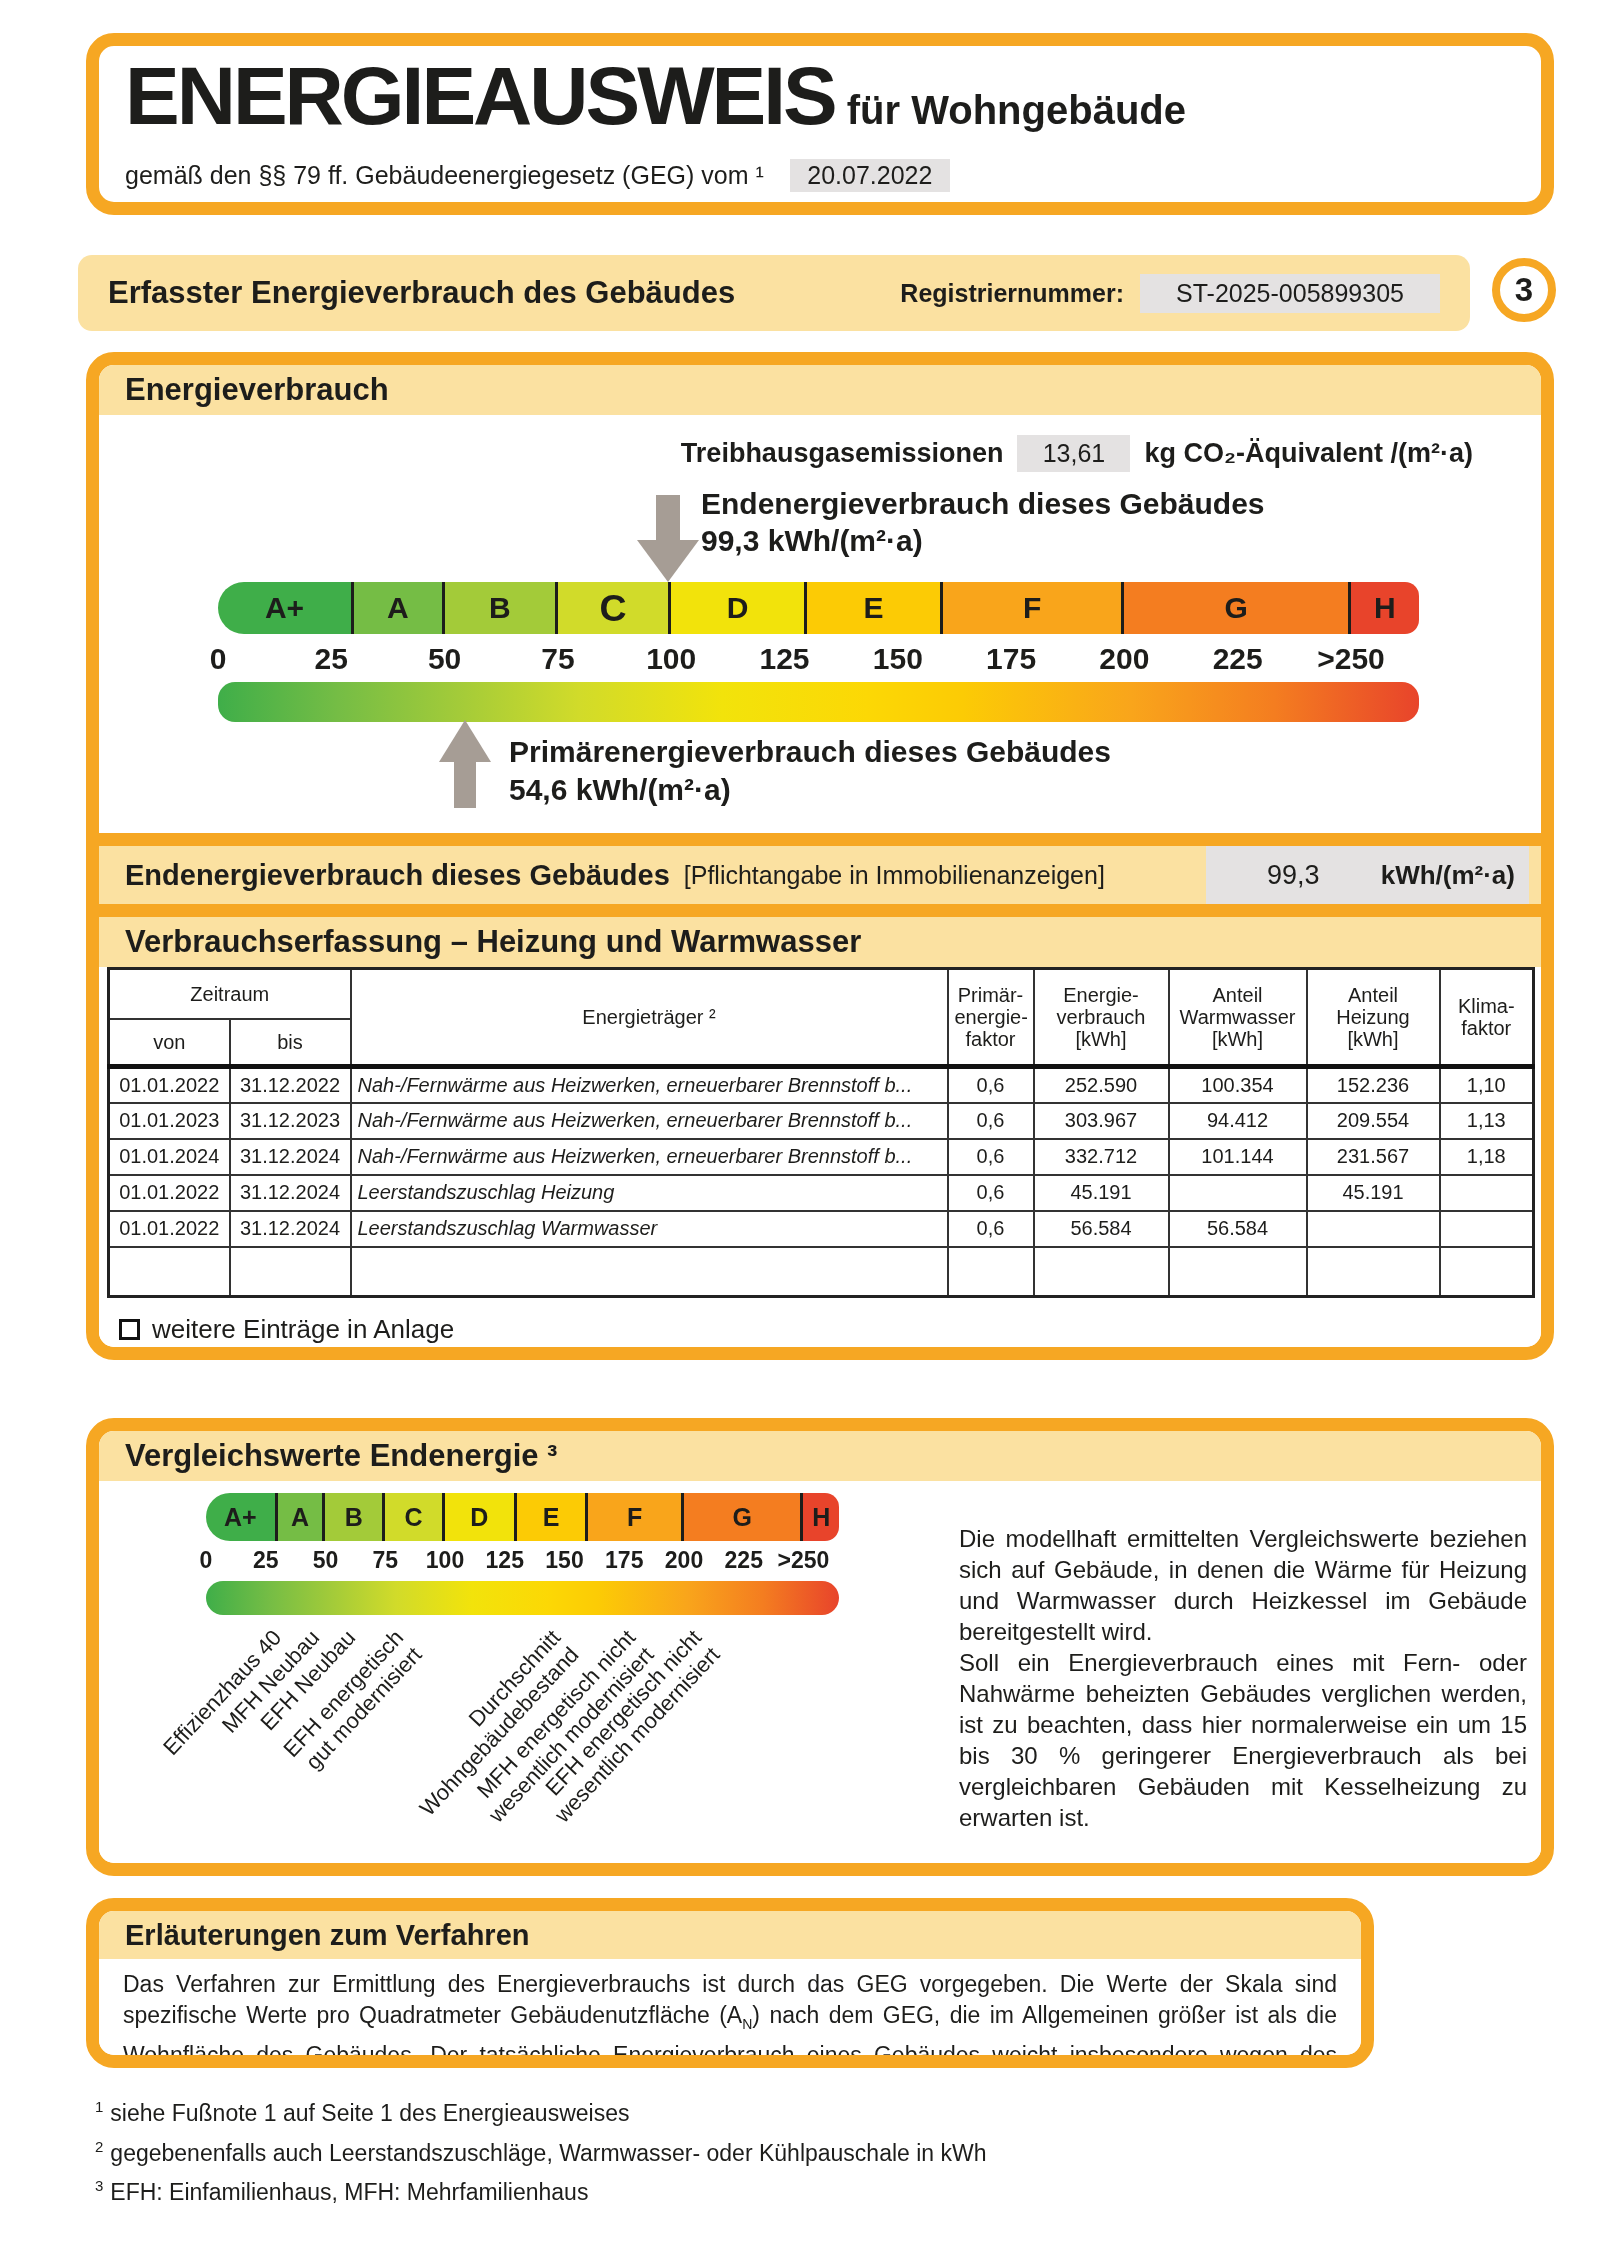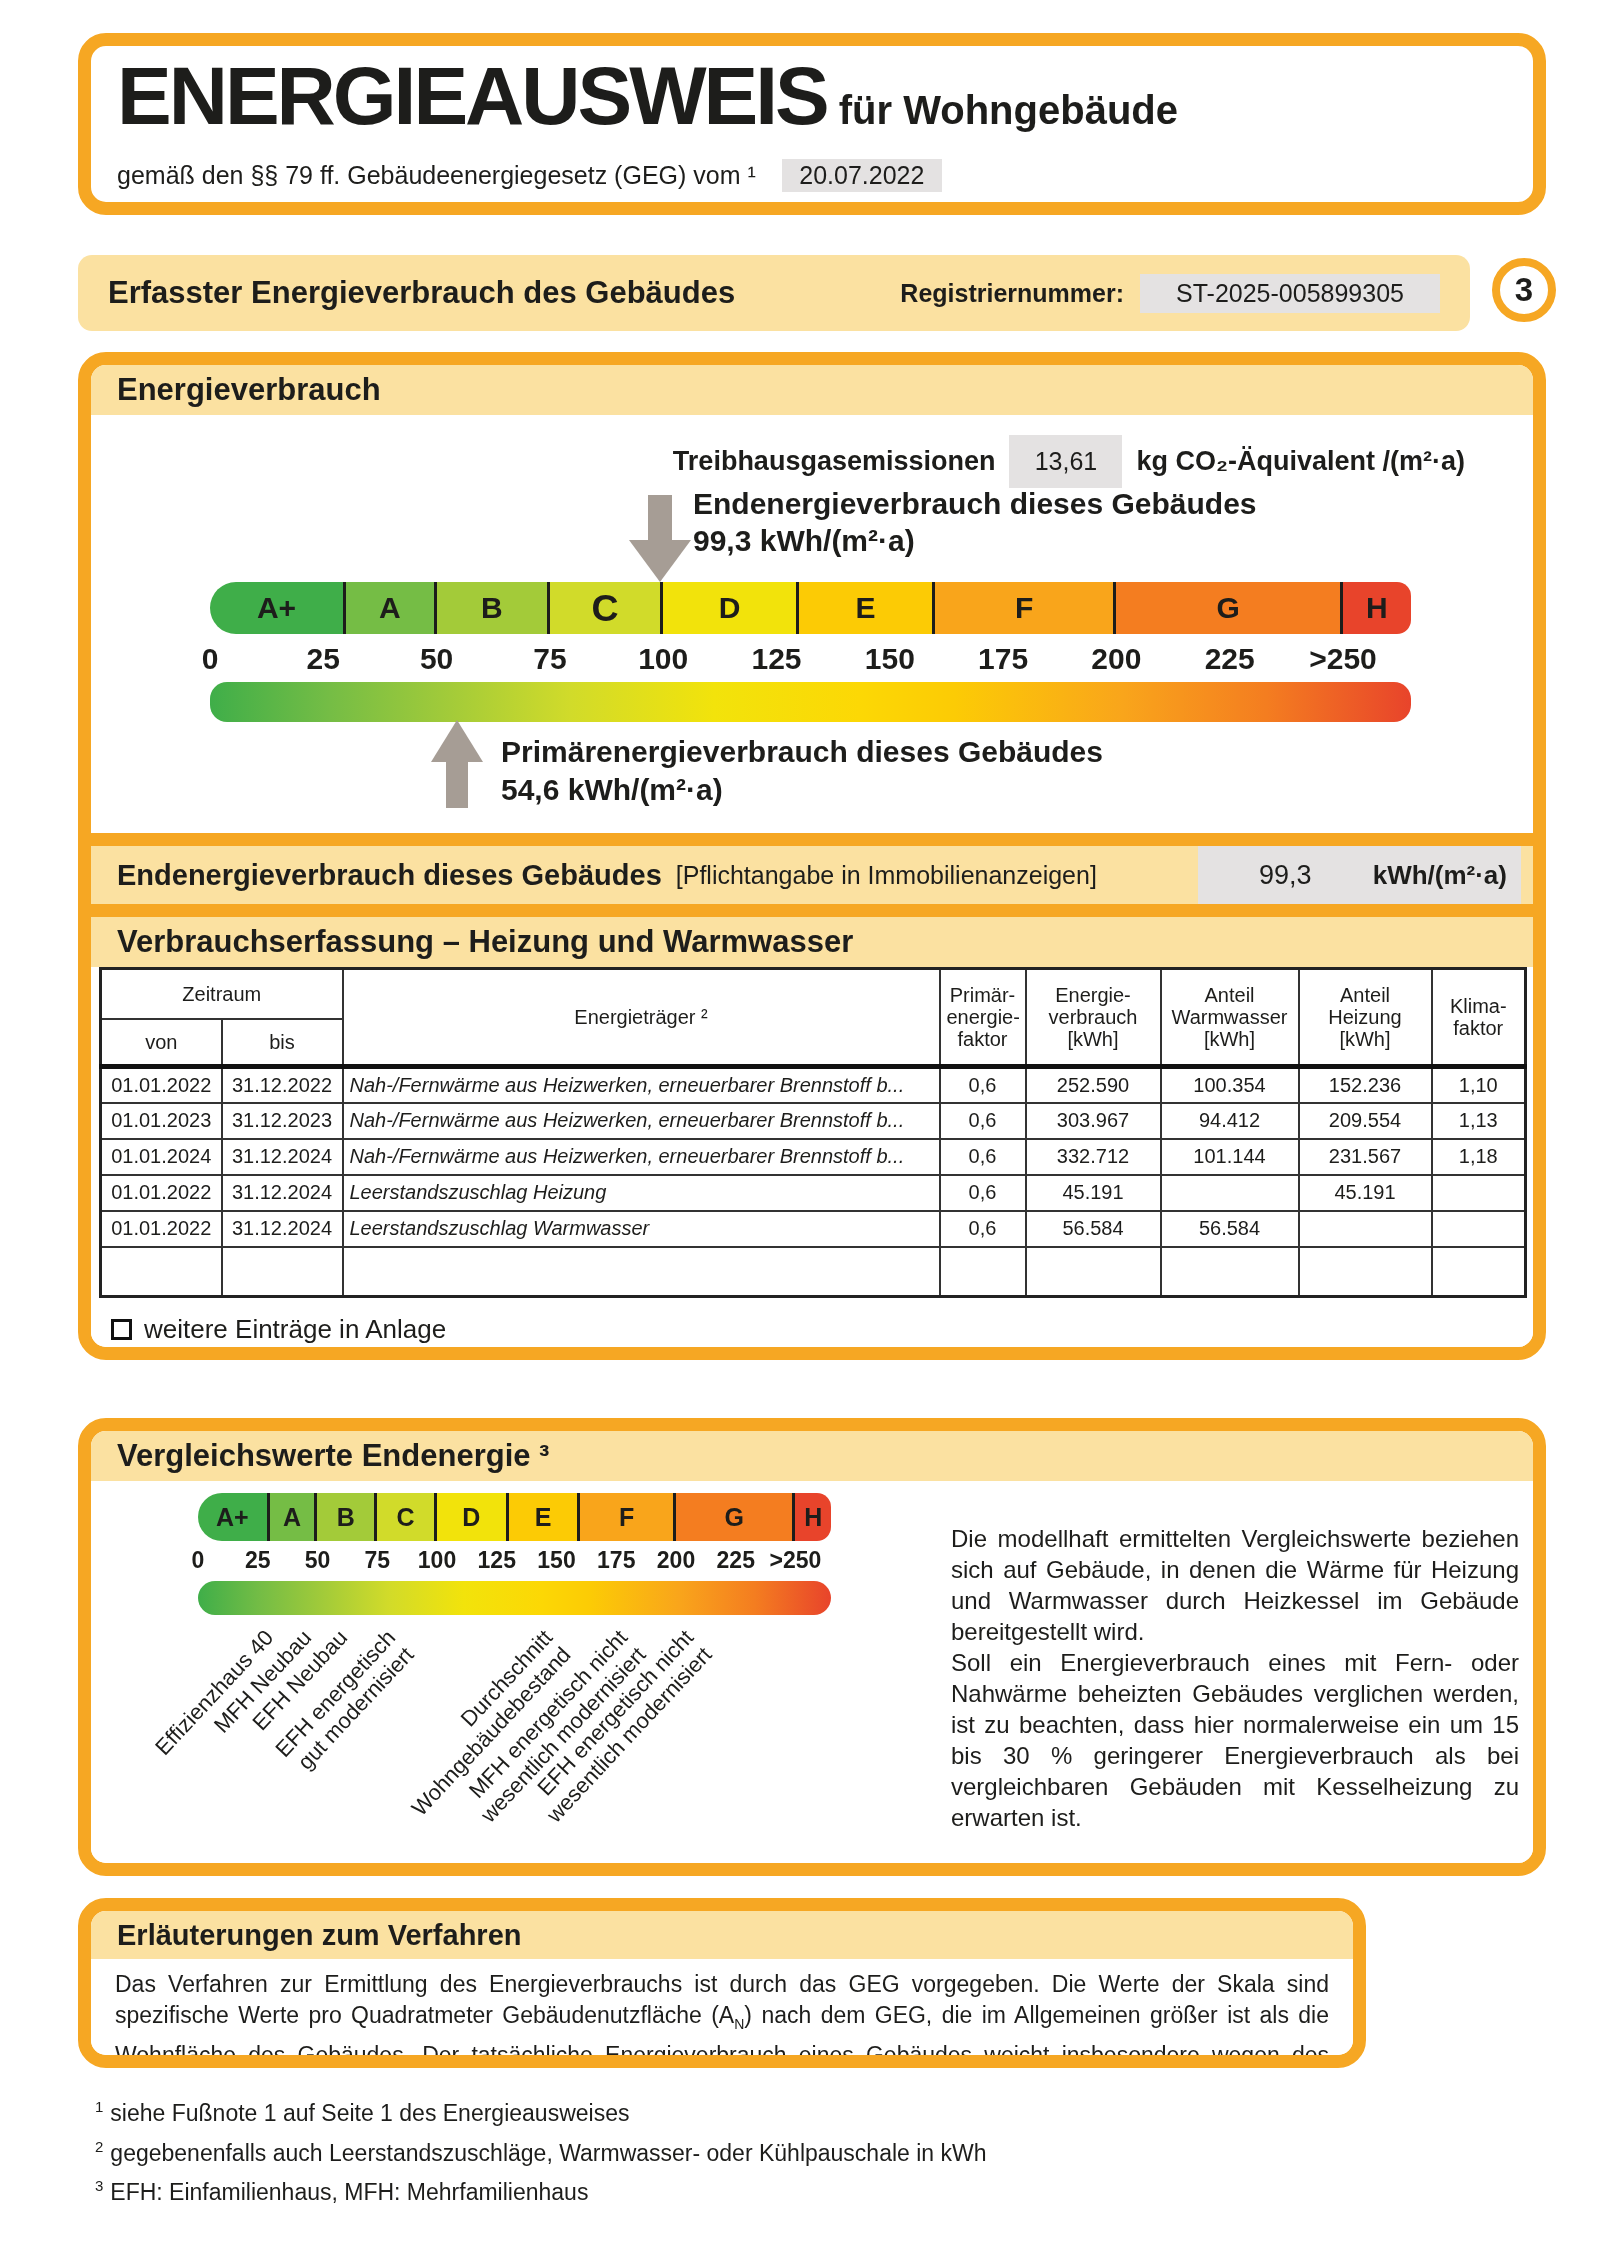--- a/index.html
+++ b/index.html
@@ -1,20 +1,20 @@
 <!DOCTYPE html>
 <html><head>
 <meta charset="utf-8">
 <style>
   html,body{margin:0;padding:0;background:#ffffff;}
   body{font-family:"Liberation Sans","DejaVu Sans",sans-serif;color:#1d1d1b;}
   .page{position:relative;width:1600px;height:2263px;background:#fff;overflow:hidden;}
 
   
-  .obox{border:13px solid #F6A723;border-radius:28px;box-sizing:border-box;background:#fff;overflow:hidden;position:absolute;display:flex;flex-direction:column;}
+  .obox{border:13px solid #F6A723;border-radius:28px;box-sizing:border-box;background:#fff;overflow:hidden;position:absolute;display:flex;flex-direction:column;margin-left:8px;}
   .band-header{background:#FBE1A1;height:50px;display:flex;align-items:center;padding-left:26px;font-size:31px;font-weight:700;flex:0 0 auto;}
   .gray-box{background:#E4E2E2;display:inline-block;text-align:center;}
   .sep{height:13px;background:#F6A723;flex:0 0 auto;}
 
   
   .header-box{left:78px;top:33px;width:1468px;height:182px;display:block;padding:4px 0 0 26px;}
   .title-row{display:flex;align-items:baseline;}
   .main-title{font-size:82px;font-weight:700;letter-spacing:-3px;line-height:92px;}
   .sub-title{font-size:40px;font-weight:700;margin-left:12px;}
   .law-row{position:absolute;left:26px;bottom:10px;font-size:25px;display:flex;align-items:center;}
@@ -25,21 +25,21 @@
   .sb-title{font-size:31px;font-weight:700;flex:1;}
   .sb-reg-label{font-size:25px;font-weight:700;margin-right:16px;}
   .sb-reg-value{font-size:25px;width:300px;padding:5px 0;}
   .page-circle{position:absolute;left:1492px;top:258px;width:64px;height:64px;border:8px solid #F6A723;border-radius:50%;background:#fff;box-sizing:border-box;display:flex;align-items:center;justify-content:center;font-size:33px;font-weight:700;}
 
   
   .main-box{left:78px;top:352px;width:1468px;height:1008px;}
   .energy-content{position:relative;height:418px;background:#fff;flex:0 0 auto;}
   .ghg-row{position:absolute;top:20px;left:0;right:68px;display:flex;justify-content:flex-end;align-items:center;font-size:27px;}
   .ghg-label{font-weight:700;}
-  .ghg-value{font-size:25px;width:113px;padding:12px 0;margin:0 14px;}
+  .ghg-value{font-size:25px;width:113px;padding:4px 0;margin:0 14px;}
   .ghg-unit{font-weight:700;}
   .annot-end{position:absolute;left:602px;top:70px;font-size:30px;font-weight:700;line-height:37px;}
   .annot-primary{position:absolute;left:410px;top:318px;font-size:30px;font-weight:700;line-height:38px;}
 
   .arrow-down{position:absolute;top:80px;width:62px;}
   .arrow-down .shaft{width:24px;height:45px;background:#A69D95;margin:0 auto;}
   .arrow-down .head{width:0;height:0;border-left:31px solid transparent;border-right:31px solid transparent;border-top:42px solid #A69D95;}
   .arrow-up{position:absolute;top:305px;width:52px;}
   .arrow-up .head{width:0;height:0;border-left:26px solid transparent;border-right:26px solid transparent;border-bottom:42px solid #A69D95;}
   .arrow-up .shaft{width:22px;height:46px;background:#A69D95;margin:0 auto;}

